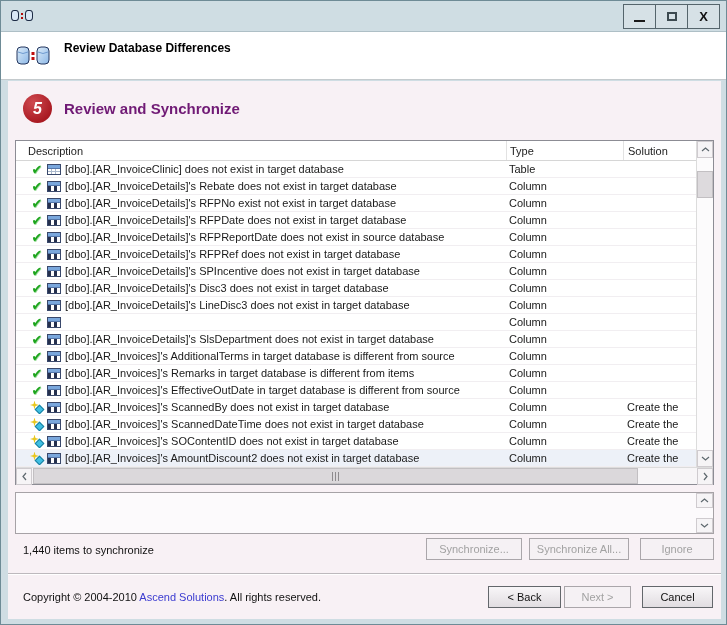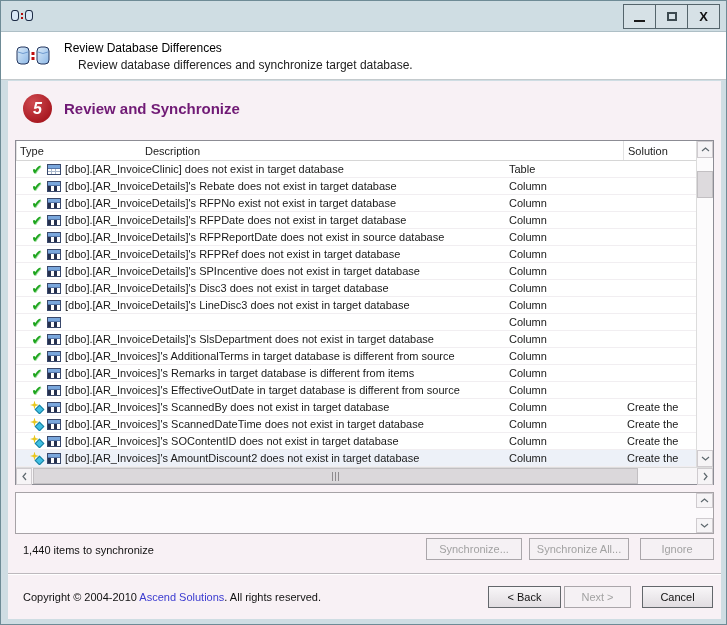--- a/index.html
+++ b/index.html
@@ -16,21 +16,21 @@
   .tb-title { position:absolute; left:0; top:7px; width:100%; text-align:center; font-size:13px; color:#222; }
   .tb-buttons { position:absolute; right:6px; top:3px; display:flex; }
   .tb-btn { width:33px; height:25px; border:1px solid #55656c; background:#d6e1e6; display:flex; align-items:center; justify-content:center; margin-left:-1px; cursor:default; }
   .glyph-min { width:11px; height:2px; background:#1a1a1a; margin-top:8px; }
   .glyph-max { width:10px; height:9px; border:2px solid #3c4a50; background:transparent; }
   .glyph-close { font-weight:700; font-size:13px; color:#111; }
 
   
   .header-band { position:absolute; left:0; top:30px; width:100%; height:49px; background:#ffffff; border-top:1px solid #aebfc6; border-bottom:1px solid #c4cacd; }
   .header-icon { position:absolute; left:15px; top:11px; }
-  .header-title { position:absolute; left:63px; top:9px; font-size:12px; font-weight:400; color:#000; }
+  .header-title { position:absolute; left:63px; top:9px; font-size:12px; font-weight:700; color:#000; }
   .header-sub { position:absolute; left:77px; top:26px; font-size:12px; color:#222; }
 
   
   .content { position:absolute; left:7px; top:80px; width:713px; height:538px; background:#f8f1f5; }
 
   .step-circle { position:absolute; left:15px; top:13px; width:29px; height:29px; border-radius:50%;
     background:radial-gradient(circle at 35% 30%, #cf4a50, #a91a22 72%); color:#fff; font-weight:700; font-size:16px;
     display:flex; align-items:center; justify-content:center; font-style:italic; }
   .step-heading { position:absolute; left:56px; top:19px; font-size:15px; font-weight:700; color:#701a75; }
 
@@ -146,32 +146,31 @@
         </linearGradient>
       </defs>
       <rect x="1" y="4" width="12" height="17" rx="4" fill="url(#dbg)" stroke="#24365e"></rect>
       <path d="M2 9 q5 3 10 0" fill="none" stroke="#6f9bd0"></path>
       <rect x="21" y="4" width="12" height="17" rx="4" fill="url(#dbg)" stroke="#24365e"></rect>
       <path d="M22 9 q5 3 10 0" fill="none" stroke="#6f9bd0"></path>
       <rect x="15.5" y="9" width="3" height="3" fill="#c00d0d"></rect>
       <rect x="15.5" y="14" width="3" height="3" fill="#c00d0d"></rect>
     </svg>
     <div class="header-title">Review Database Differences</div>
-    <div class="header-sub">Review database differences and synchronize target database.</div>
   </div>
 
   <div class="content">
 
     <div class="step-circle">5</div>
     <div class="step-heading">Review and Synchronize</div>
 
     <div class="table">
       <div class="thead">
+        <div class="th th-desc">Description</div>
         <div class="th th-type">Type</div>
-        <div class="th th-desc">Description</div>
         <div class="th th-sol">Solution</div>
       </div>
 
       <div class="tbody">
   <div class="trow status-check obj-table">
     <span class="cell-desc">
       <span class="status-slot">
         <span class="icon-check">✔</span>
 
       </span>

